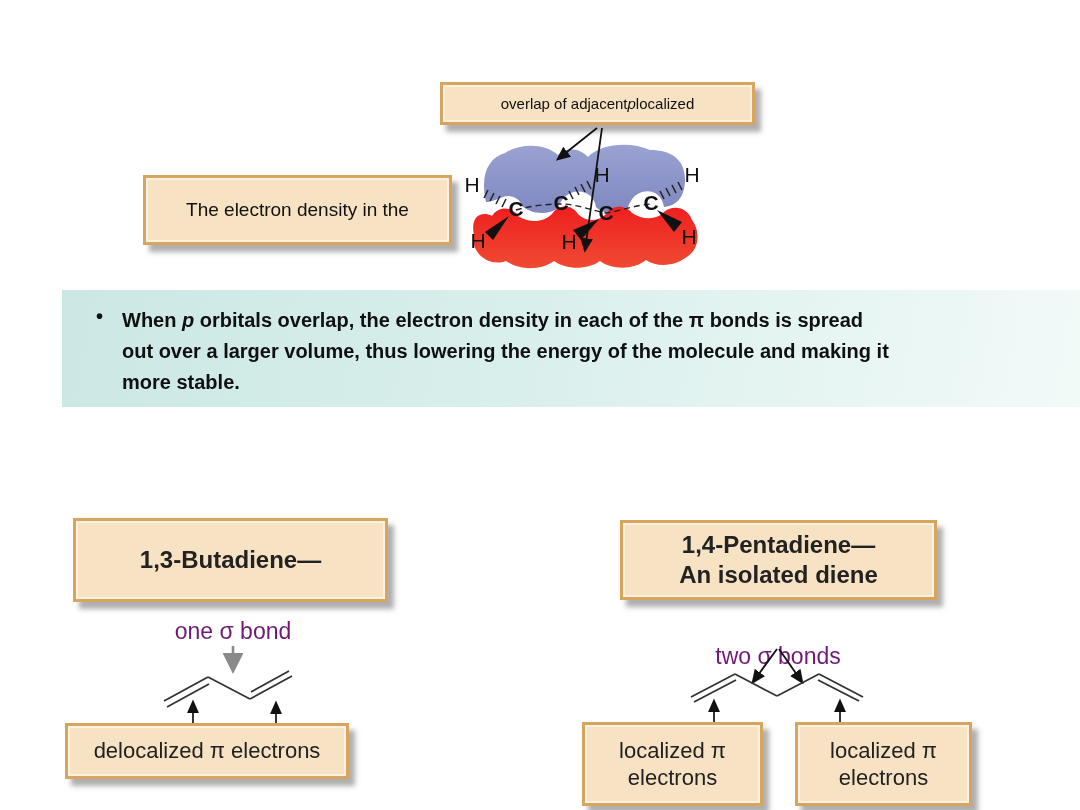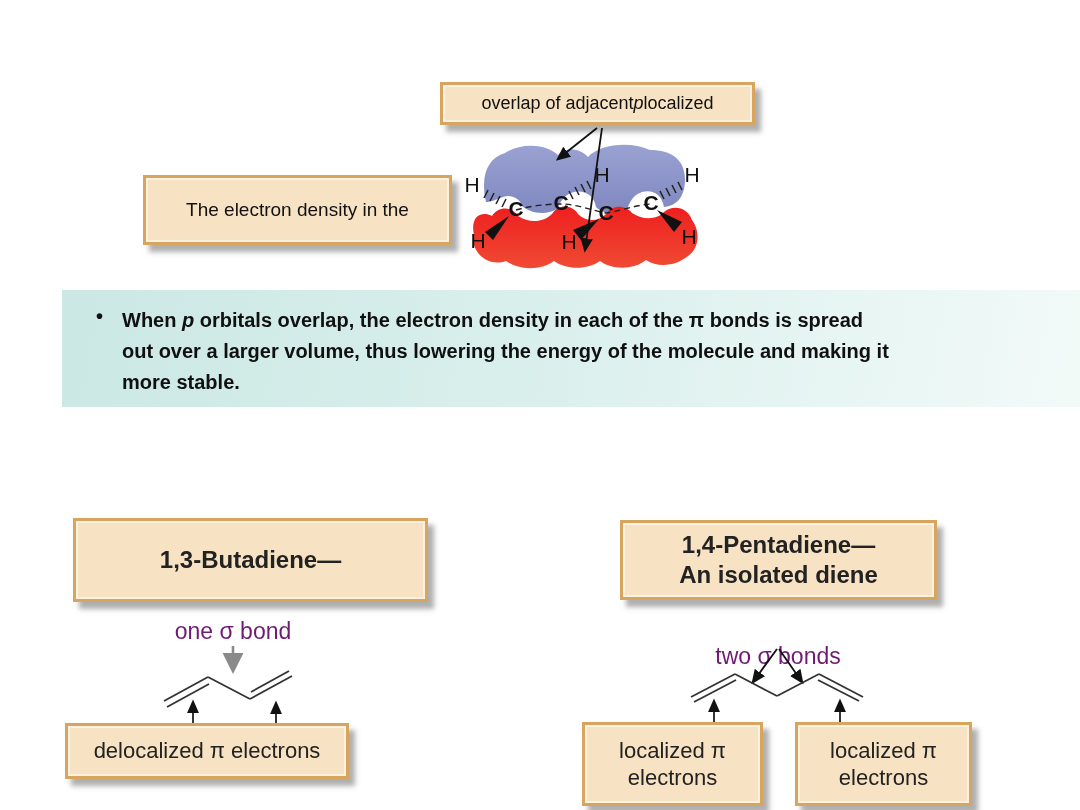--- a/index.html
+++ b/index.html
@@ -8,23 +8,23 @@
     font-family:"Liberation Sans","DejaVu Sans",sans-serif;color:#111;
     overflow:hidden;
   }
   .tanbox{
     position:absolute;background:#f7e3c3;border:3px solid #d8a55f;
     box-shadow:6px 7px 5px rgba(110,110,110,0.55), inset 0 0 0 2px rgba(255,255,255,0.5);
     display:flex;flex-direction:column;align-items:center;justify-content:center;
     text-align:center;box-sizing:border-box;
   }
   .tanbox .ln{line-height:1.25;text-align:right;}
-  #overlap-box{left:440px;top:82px;width:315px;height:43px;font-size:18px;flex-direction:row;}
+  #overlap-box{left:440px;top:82px;width:315px;height:43px;font-size:15px;flex-direction:row;}
   #density-box{left:143px;top:175px;width:309px;height:70px;font-size:19px;}
-  #butadiene-title{left:73px;top:518px;width:355px;height:84px;font-size:24px;font-weight:bold;color:#222;}
+  #butadiene-title{left:73px;top:518px;width:315px;height:84px;font-size:24px;font-weight:bold;color:#222;}
   #pentadiene-title{left:620px;top:520px;width:317px;height:80px;font-size:24px;font-weight:bold;color:#222;}
   #delocalized-box{left:65px;top:723px;width:284px;height:56px;font-size:22px;color:#222;}
   #localized-box-left{left:582px;top:722px;width:181px;height:84px;font-size:22px;color:#222;}
   #localized-box-right{left:795px;top:722px;width:177px;height:84px;font-size:22px;color:#222;}
   .sigma-label{
     position:absolute;font-size:23px;color:#701a75;text-align:center;width:200px;
   }
   #butadiene-sigma{left:133px;top:618px;}
   #pentadiene-sigma{left:678px;top:618px;margin-top:25px;}
   #bullet-panel{

